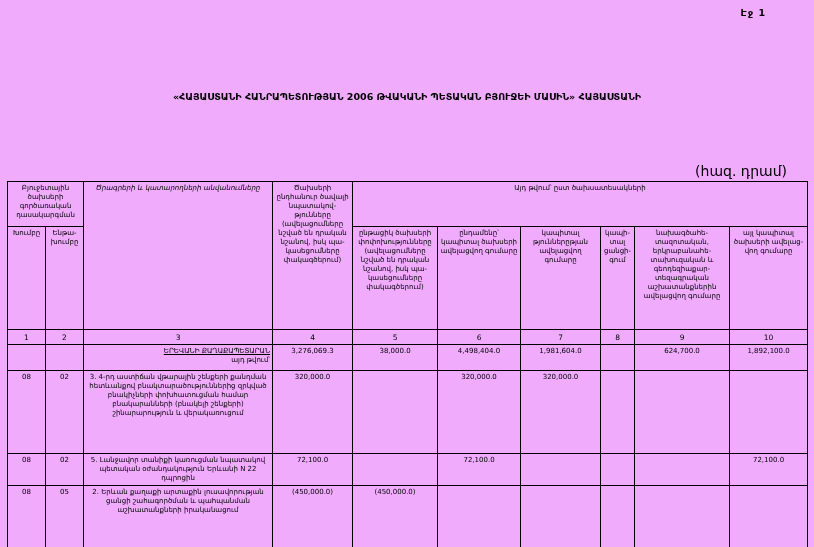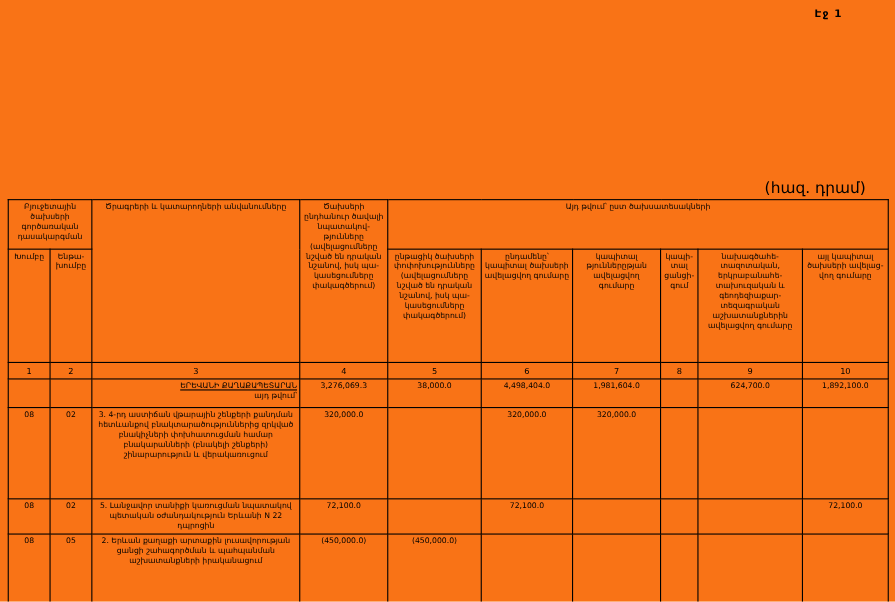--- a/index.html
+++ b/index.html
@@ -1,51 +1,52 @@
 <!DOCTYPE html>
 <html><head>
 <meta charset="utf-8">
 <style>
   html,body{margin:0;padding:0;background:#ffffff;}
-  .page{position:relative;width:814px;height:547px;background:#f97316;overflow:hidden;
+  .page{position:relative;width:814px;height:547px;background:#f0abfc;overflow:hidden;
         font-family:"DejaVu Sans",sans-serif;color:#000;}
   .page-number{position:absolute;top:7px;right:48px;font-size:9.5px;font-weight:bold;letter-spacing:1px;}
   .doc-title{position:absolute;top:90px;left:20px;right:20px;text-align:center;
              font-size:9.5px;font-weight:bold;line-height:14.5px;}
   .unit-note{position:absolute;top:163px;right:27px;font-size:14px;}
 
   table.budget{position:absolute;top:181px;left:7px;width:800px;
                border-collapse:collapse;table-layout:fixed;}
   table.budget th,table.budget td{border:1px solid #000;font-weight:normal;
                font-size:7px;line-height:9px;padding:2px 2px;vertical-align:top;
                text-align:center;overflow:hidden;word-wrap:break-word;}
   tr.h-top{height:45px;}
   tr.h-sub{height:103px;}
   tr.h-nums{height:15px;}
   tr.h-nums td{font-size:7.5px;vertical-align:middle;padding:1px;}
   .vmid{vertical-align:middle;}
-  .pad-top{padding-top:10px;}
+  .pad-top{padding-top:10px;font-style:italic;}
   td.grp{font-size:7.5px;line-height:10px;}
   td.name{text-align:left;font-size:7.5px;line-height:10px;}
   td.name.center{text-align:right;}
   td.num{vertical-align:middle;font-size:7.5px;line-height:10px;}
   .org{text-decoration:underline;}
   tr.r0{height:26px;}
   tr.r1{height:83px;}
   tr.r2{height:32px;}
   tr.r3{height:95px;}
 </style>
 </head>
 <body>
 
 <div class="page">
 
   <div class="page-number">Էջ 1</div>
 
   <div class="doc-title">
+    <div>«ՀԱՅԱՍՏԱՆԻ ՀԱՆՐԱՊԵՏՈՒԹՅԱՆ 2006 ԹՎԱԿԱՆԻ ՊԵՏԱԿԱՆ ԲՅՈՒՋԵԻ ՄԱՍԻՆ» ՀԱՅԱՍՏԱՆԻ</div>
   </div>
 
   <div class="unit-note">(հազ. դրամ)</div>
 
   <table class="budget">
     <colgroup>
       <col style="width:38px">
         <col style="width:38px">
         <col style="width:189px">
       <col style="width:80px">

